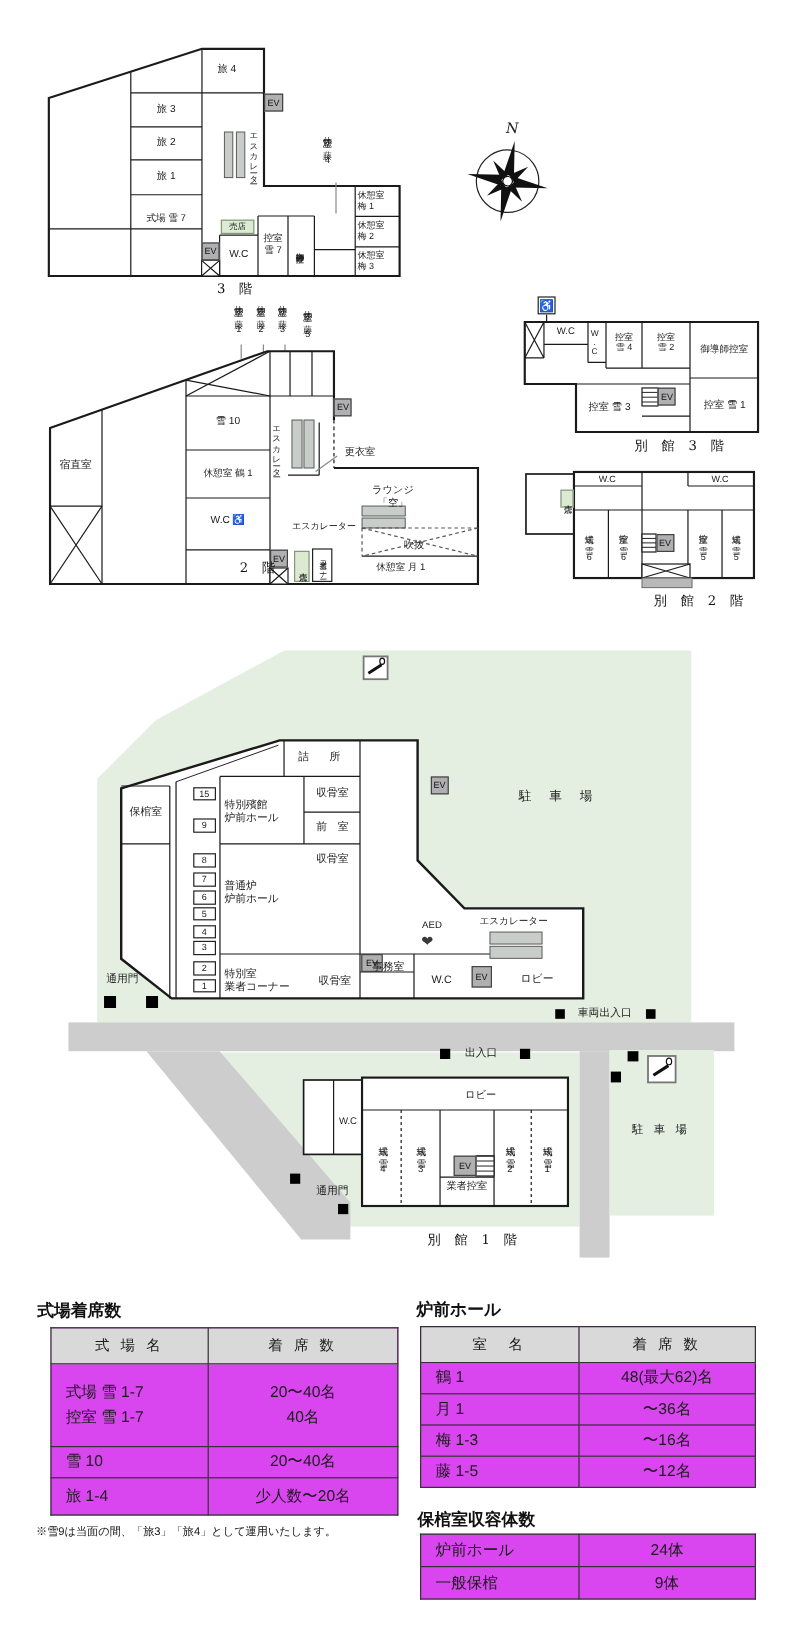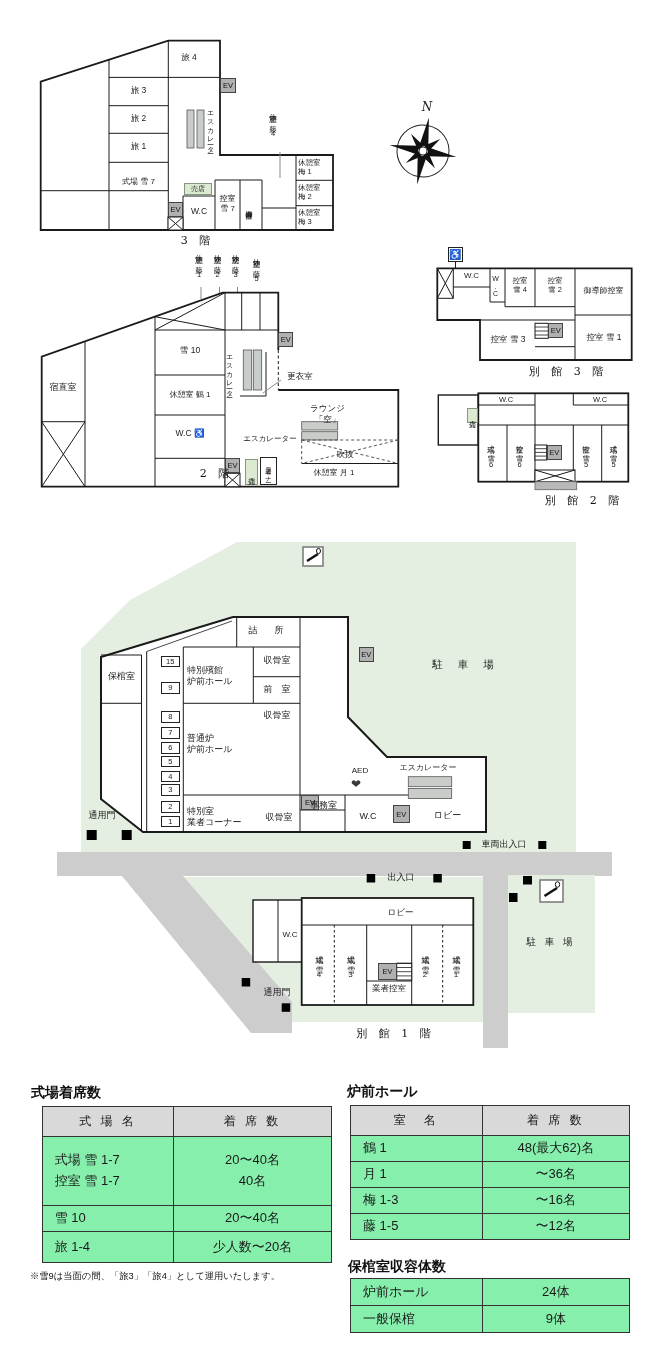--- a/index.html
+++ b/index.html
@@ -19,21 +19,21 @@
       display:flex;align-items:center;justify-content:center;font-size:7.5px;color:#101018}
   .shop{position:absolute;background:#dcead2;border:1px solid #85987f;box-sizing:border-box;
       display:flex;align-items:center;justify-content:center;font-size:7px;color:#222}
   .wbox{position:absolute;background:#fff;border:1px solid #222;box-sizing:border-box;
       display:flex;align-items:center;justify-content:center}
   .numbox{position:absolute;background:#fff;border:1px solid #222;box-sizing:border-box;
       display:flex;align-items:center;justify-content:center;font-size:7.5px}
   .heart{position:absolute;font-size:12px;color:#3a3a3a}
   .ttl{position:absolute;font-size:14px;font-weight:bold;color:#111;white-space:nowrap}
   .note{position:absolute;font-size:9.3px;color:#111;white-space:nowrap}
-  table.tb{position:absolute;border-collapse:collapse;table-layout:fixed;background:#86efac}
+  table.tb{position:absolute;border-collapse:collapse;table-layout:fixed;background:#d946ef}
   table.tb,table.tb td,table.tb th{border:1.5px solid #333}
   table.tb th{background:#d9d9d9;font-weight:normal;font-size:12px;letter-spacing:3px;height:27px}
   table.tb td{font-size:13px;white-space:pre-line;line-height:1.6}
   td.nm{padding-left:12px}
   td.vl{text-align:center}
 </style>
 </head>
 <body>
 
 <div class="stage">

